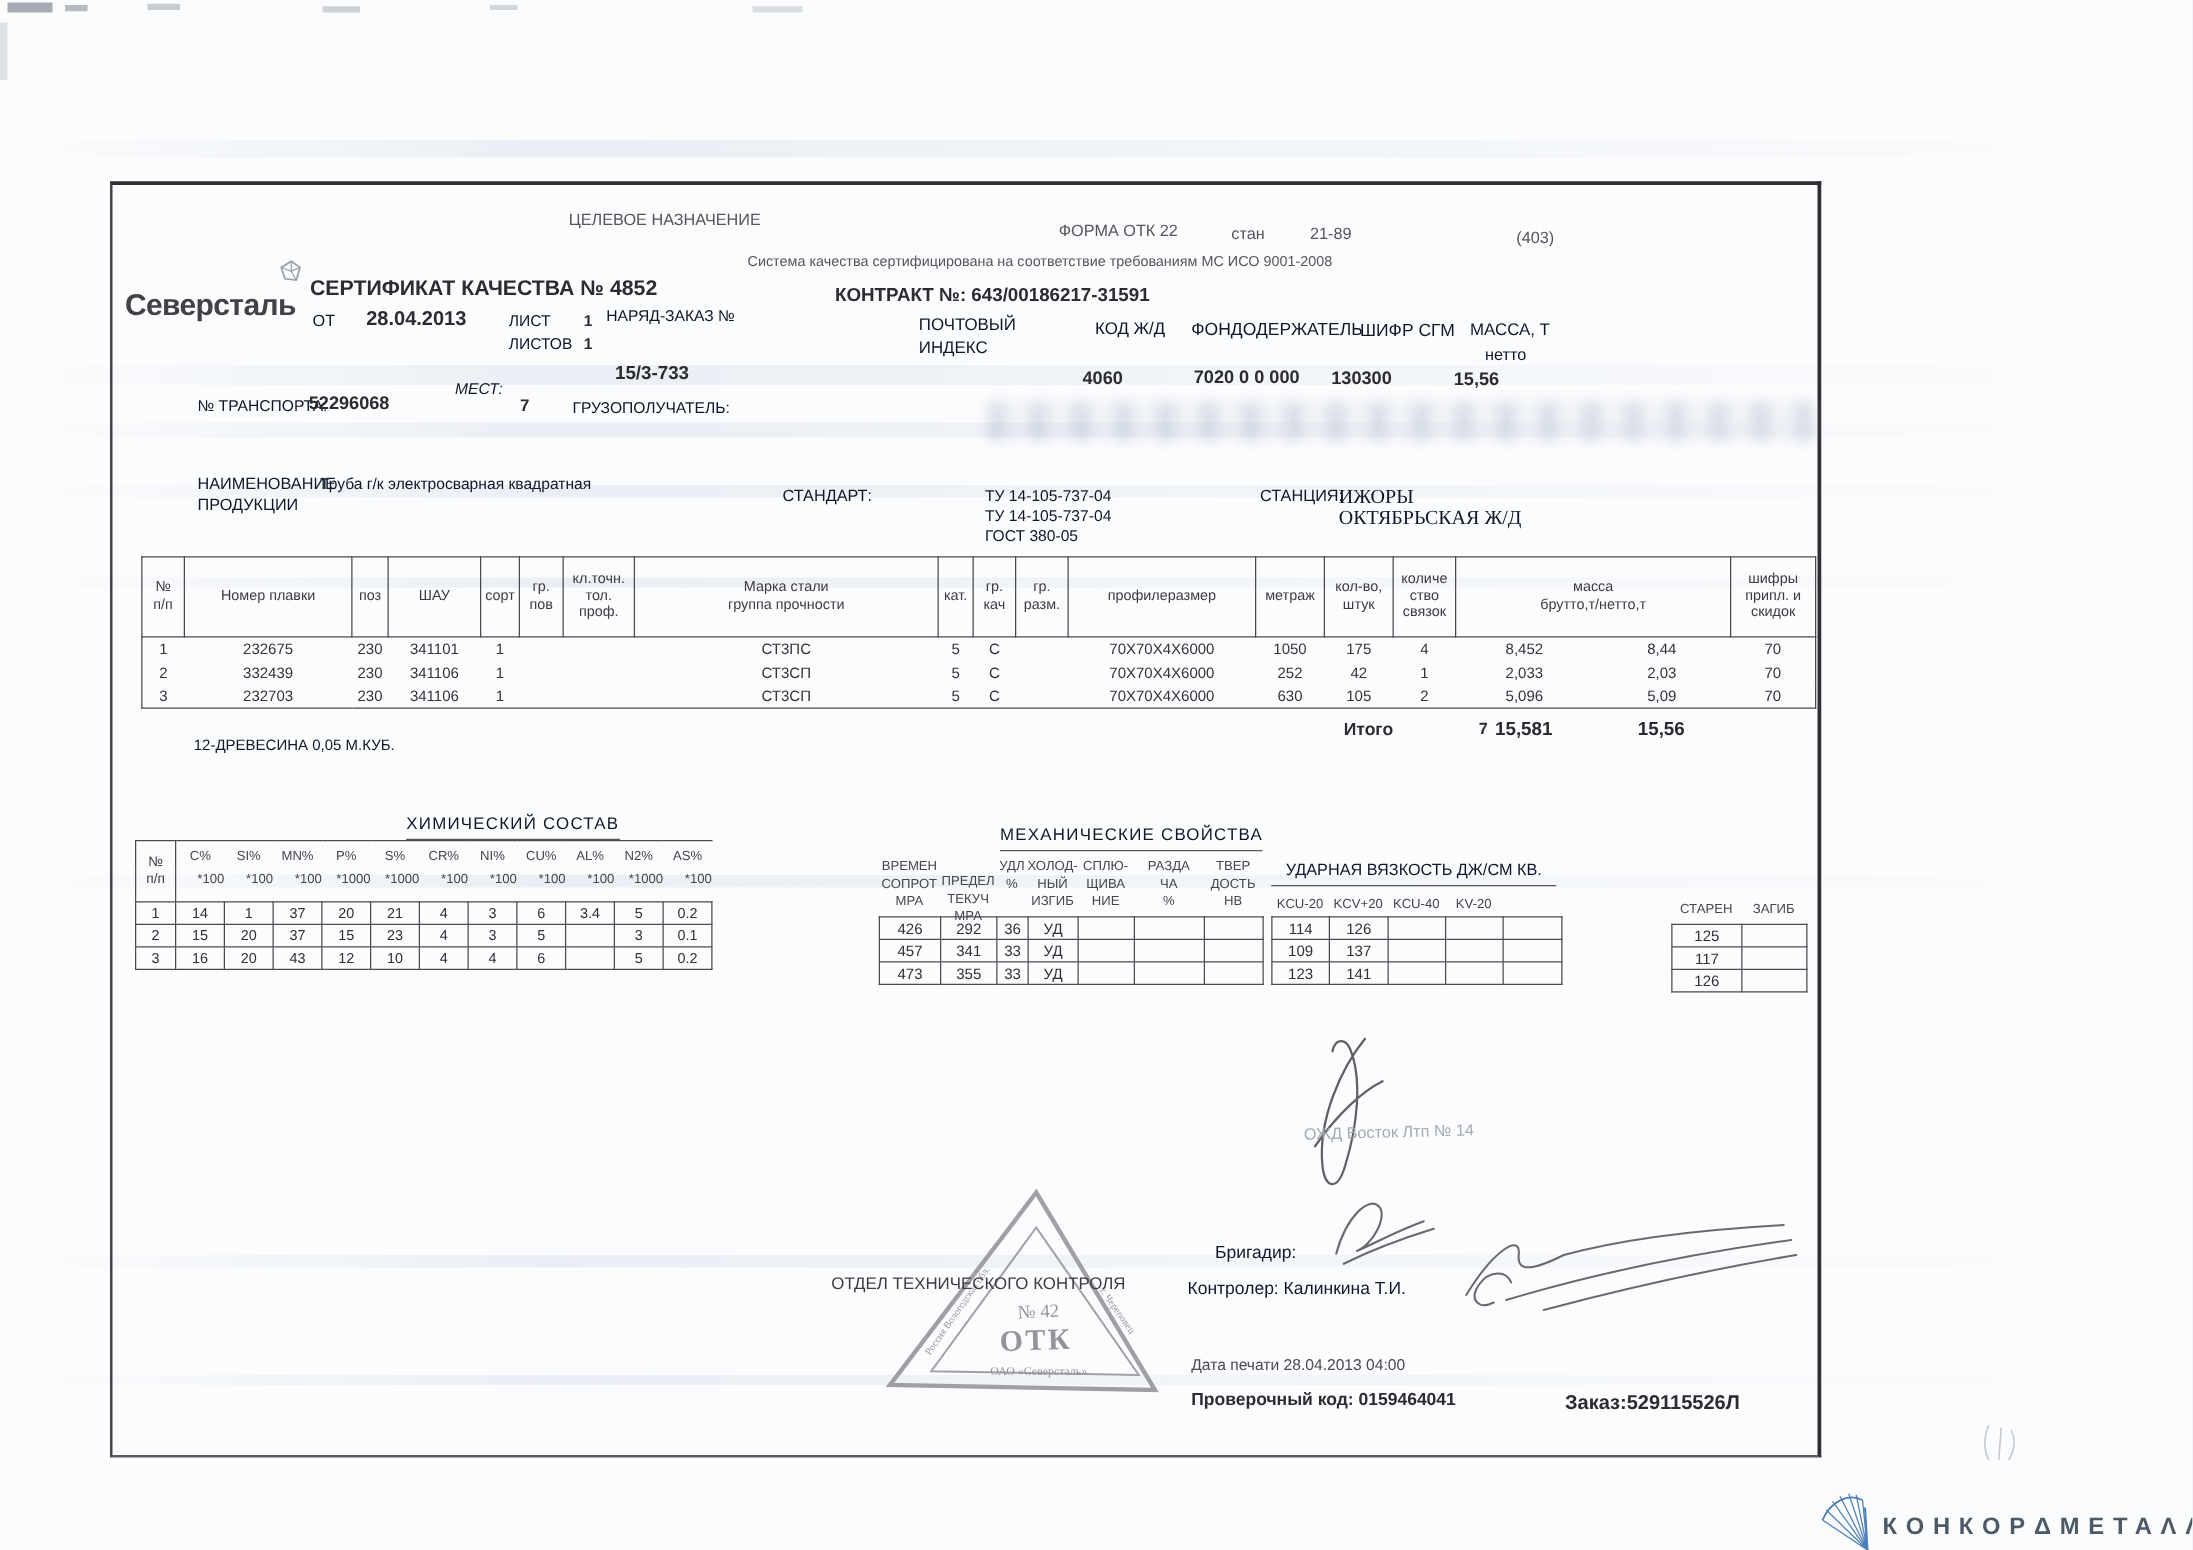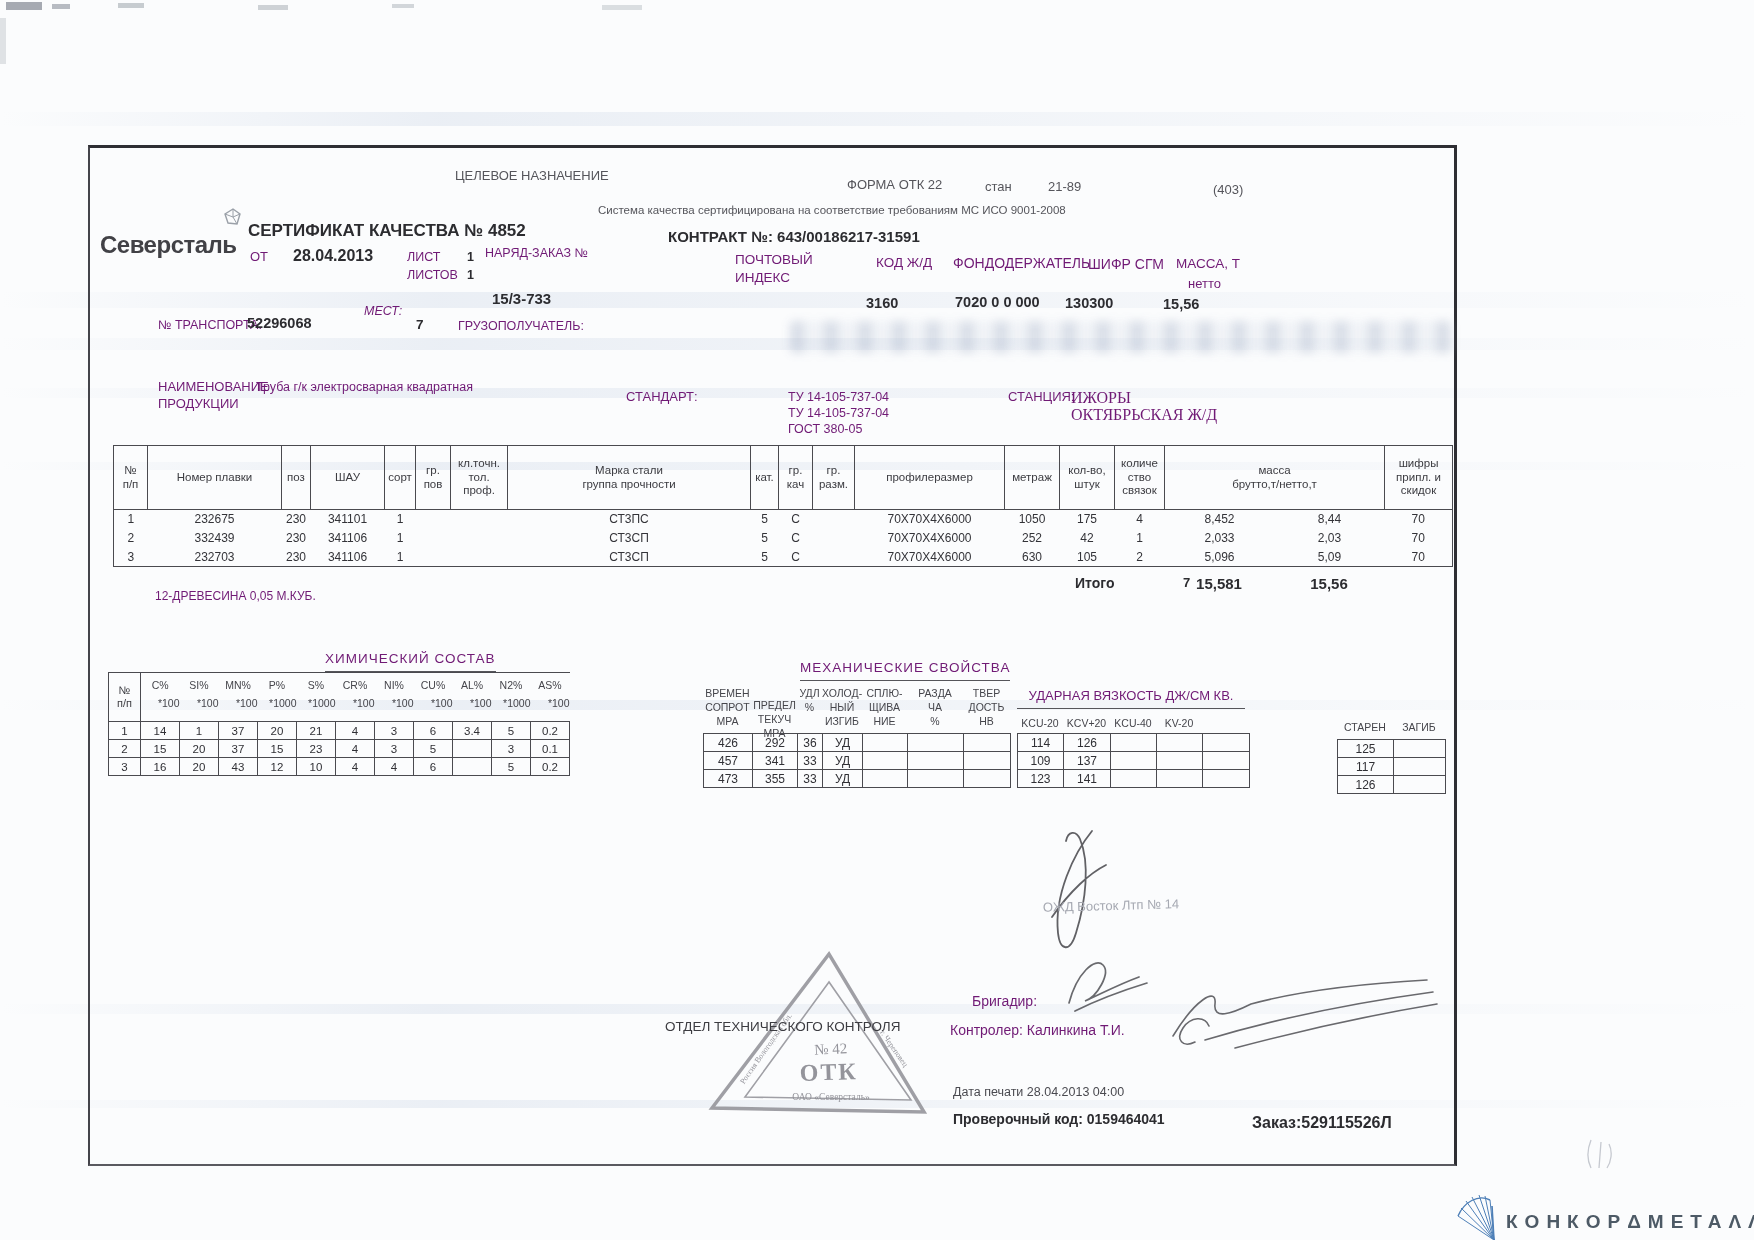--- a/index.html
+++ b/index.html
@@ -1,17 +1,17 @@
 <!DOCTYPE html>
 <html><head>
 <meta charset="utf-8">
 <style>
   html,body{margin:0;padding:0;background:#eef0f3;}
   .page{position:relative;width:1754px;height:1240px;background:#fbfcfd;overflow:hidden;font-family:"Liberation Sans",sans-serif;}
-  .t{position:absolute;font-family:"Liberation Sans",sans-serif;color:#701a75;white-space:pre-line;line-height:1.3;}
+  .t{position:absolute;font-family:"Liberation Sans",sans-serif;color:#0f172a;white-space:pre-line;line-height:1.3;}
   .b{font-weight:bold;color:#2c2c30;}
   .c{text-align:center;}
   .g{color:#55555b;}
   .frame{position:absolute;left:88px;top:145px;width:1364px;height:1016px;
      border-top:3px solid #2e2e33;border-right:3px solid #2e2e33;
      border-left:2px solid #44444a;border-bottom:2px solid #5a5a60;}
   .streak{position:absolute;left:0;width:1754px;pointer-events:none;
      background:linear-gradient(90deg,rgba(196,208,226,0) 0%,rgba(196,208,226,.30) 25%,rgba(196,208,226,.16) 60%,rgba(196,208,226,0) 100%);}
   .mark{position:absolute;pointer-events:none;}
   .redact{position:absolute;left:790px;top:321px;width:662px;height:32px;border-radius:4px;opacity:.85;
@@ -75,21 +75,21 @@
   <span class="t" style="left:407px;top:249px;font-size:12.5px;">ЛИСТ</span>
   <span class="t b" style="left:467px;top:249px;font-size:12.5px;">1</span>
   <span class="t" style="left:407px;top:267px;font-size:12.5px;">ЛИСТОВ</span>
   <span class="t b" style="left:467px;top:267px;font-size:12.5px;">1</span>
   <span class="t" style="left:485px;top:245px;font-size:12.5px;">НАРЯД-ЗАКАЗ №</span>
   <span class="t b" style="left:492px;top:289px;font-size:15px;">15/3-733</span>
 
   <span class="t" style="left:735px;top:251px;font-size:13.5px;line-height:18px;">ПОЧТОВЫЙ
 ИНДЕКС</span>
   <span class="t" style="left:876px;top:254px;font-size:13.5px;">КОД Ж/Д</span>
-  <span class="t b" style="left:866px;top:294px;font-size:14.5px;">3160</span>
+  <span class="t b" style="left:866px;top:294px;font-size:14.5px;">4060</span>
   <span class="t" style="left:953px;top:254px;font-size:14px;">ФОНДОДЕРЖАТЕЛЬ</span>
   <span class="t b" style="left:955px;top:293px;font-size:14.5px;">7020 0 0 000</span>
   <span class="t" style="left:1088px;top:255px;font-size:14px;">ШИФР СГМ</span>
   <span class="t b" style="left:1065px;top:294px;font-size:14.5px;">130300</span>
   <span class="t" style="left:1176px;top:255px;font-size:13.5px;">МАССА, Т</span>
   <span class="t" style="left:1188px;top:276px;font-size:13px;">нетто</span>
   <span class="t b" style="left:1163px;top:295px;font-size:14.5px;">15,56</span>
 
   <span class="t" style="left:158px;top:317px;font-size:12.5px;">№ ТРАНСПОРТА:</span>
   <span class="t b" style="left:247px;top:314px;font-size:14.5px;">52296068</span>

